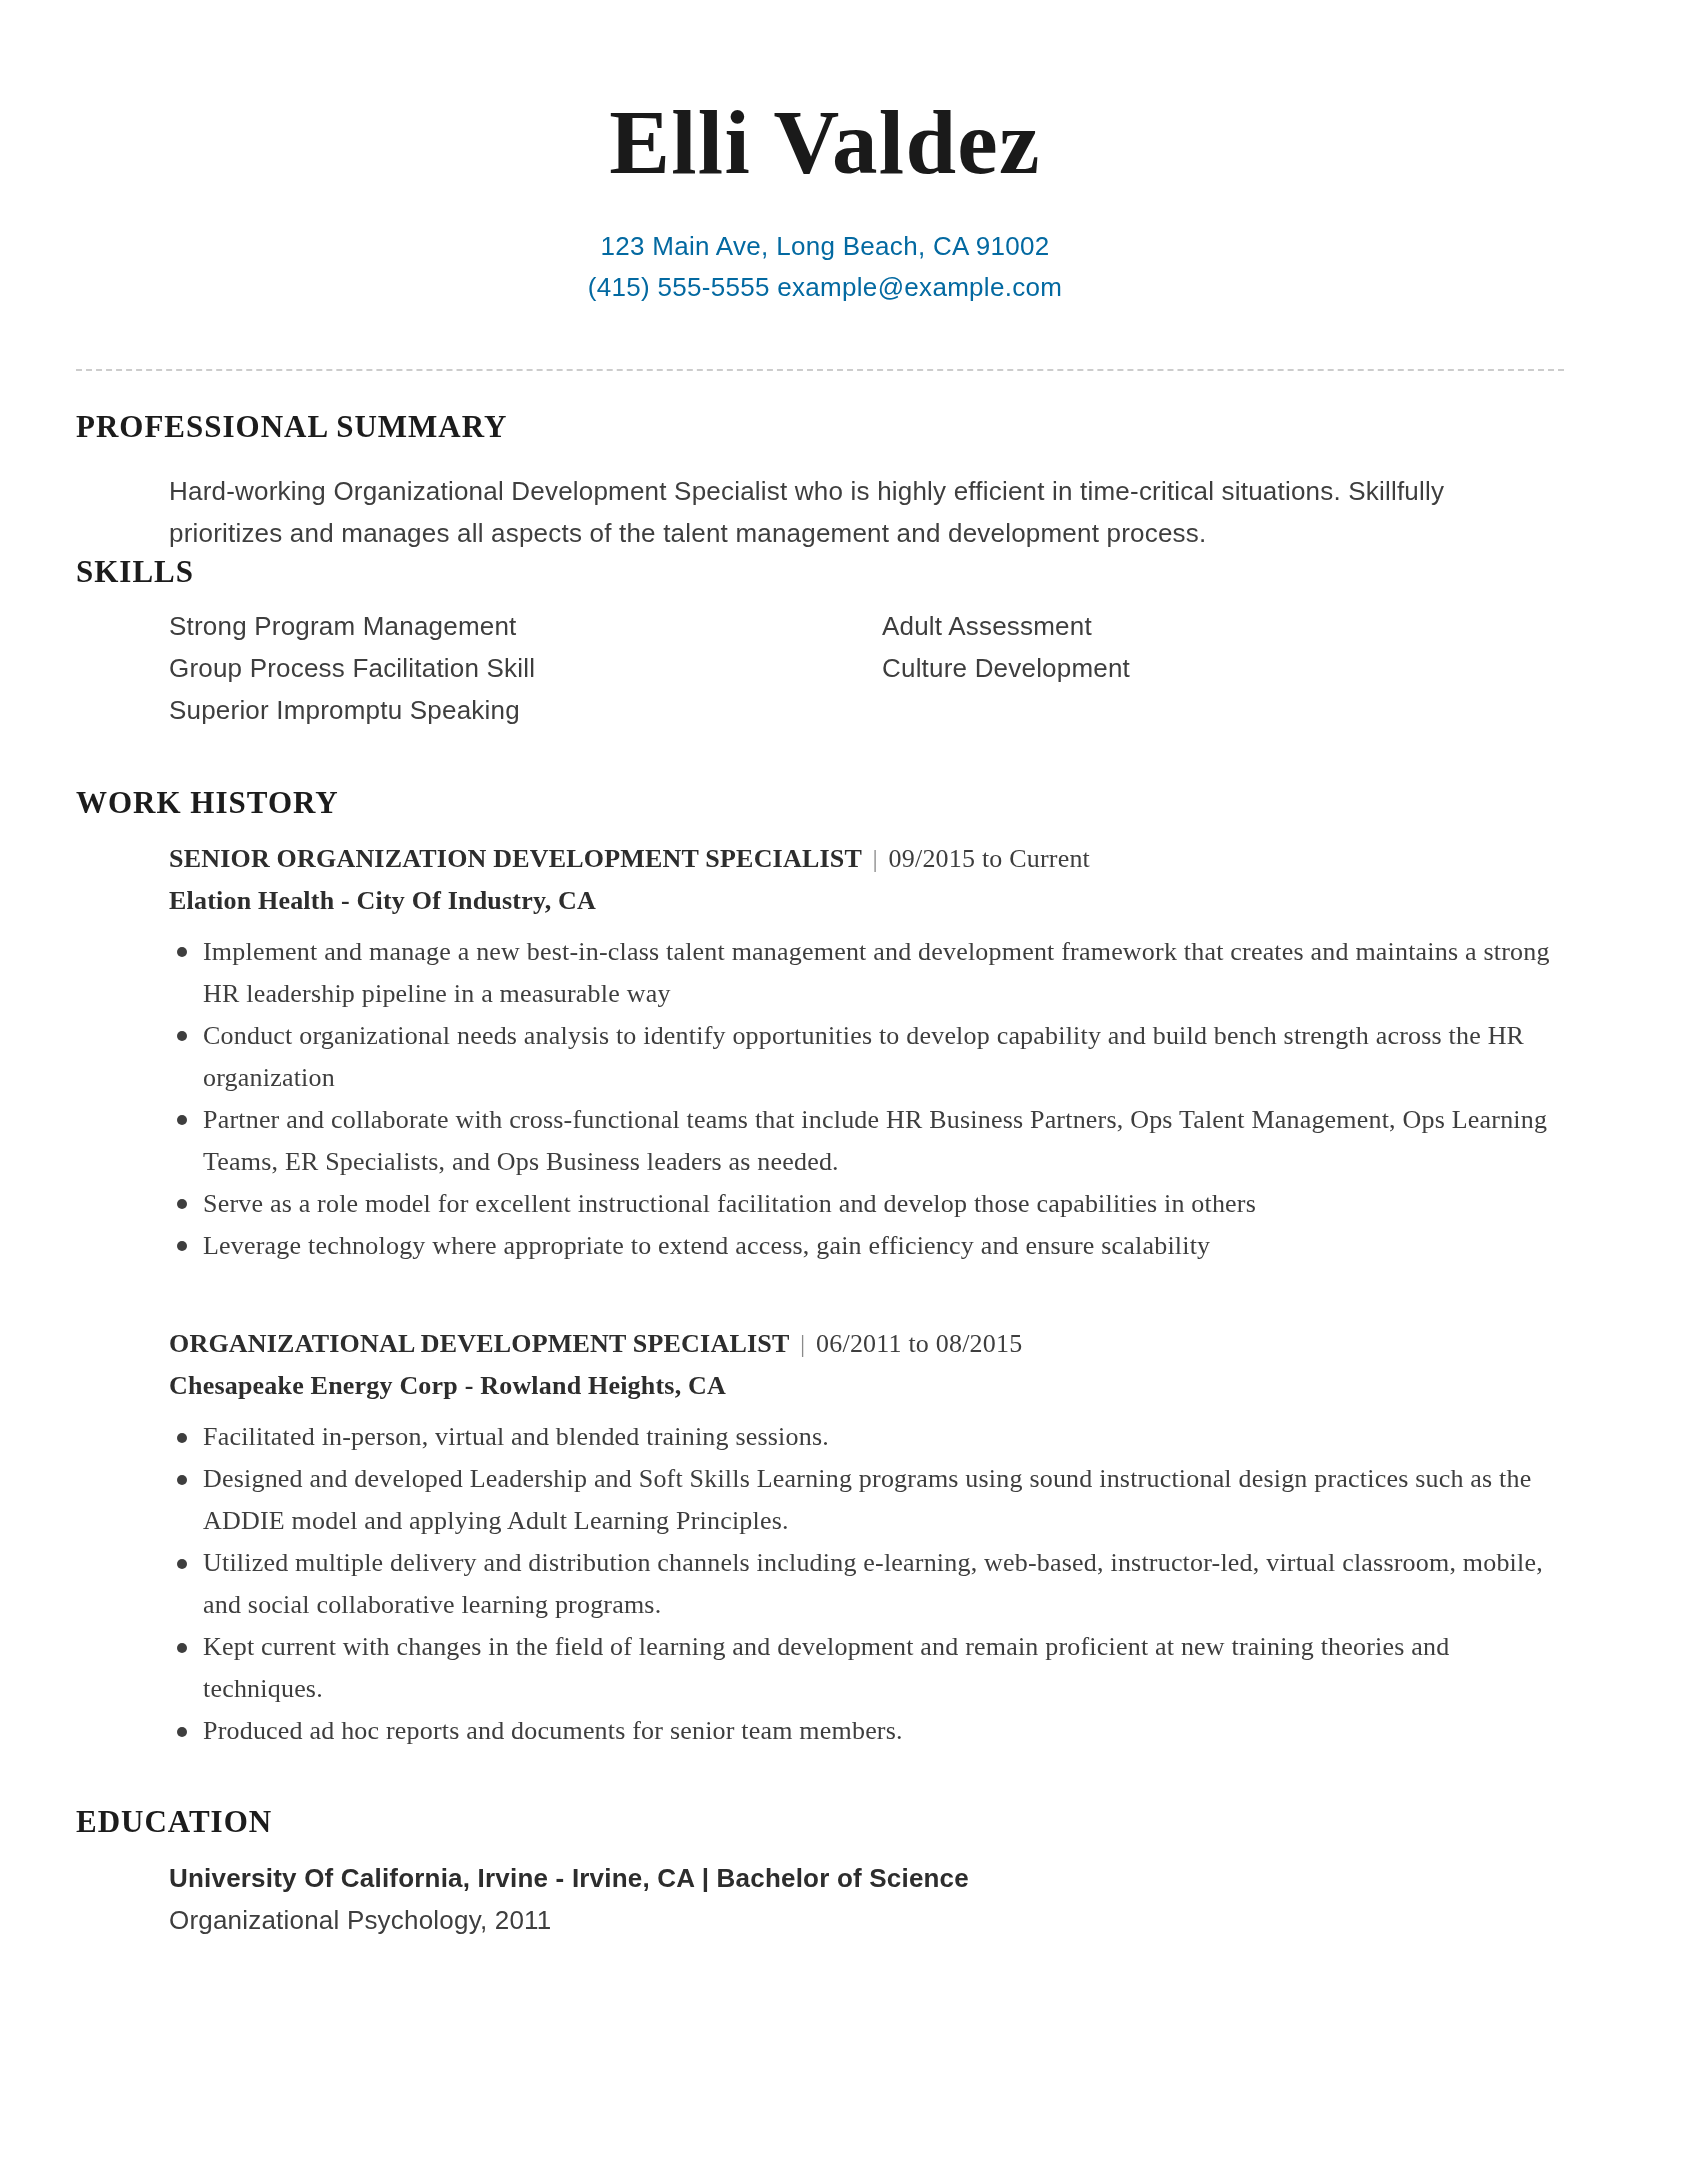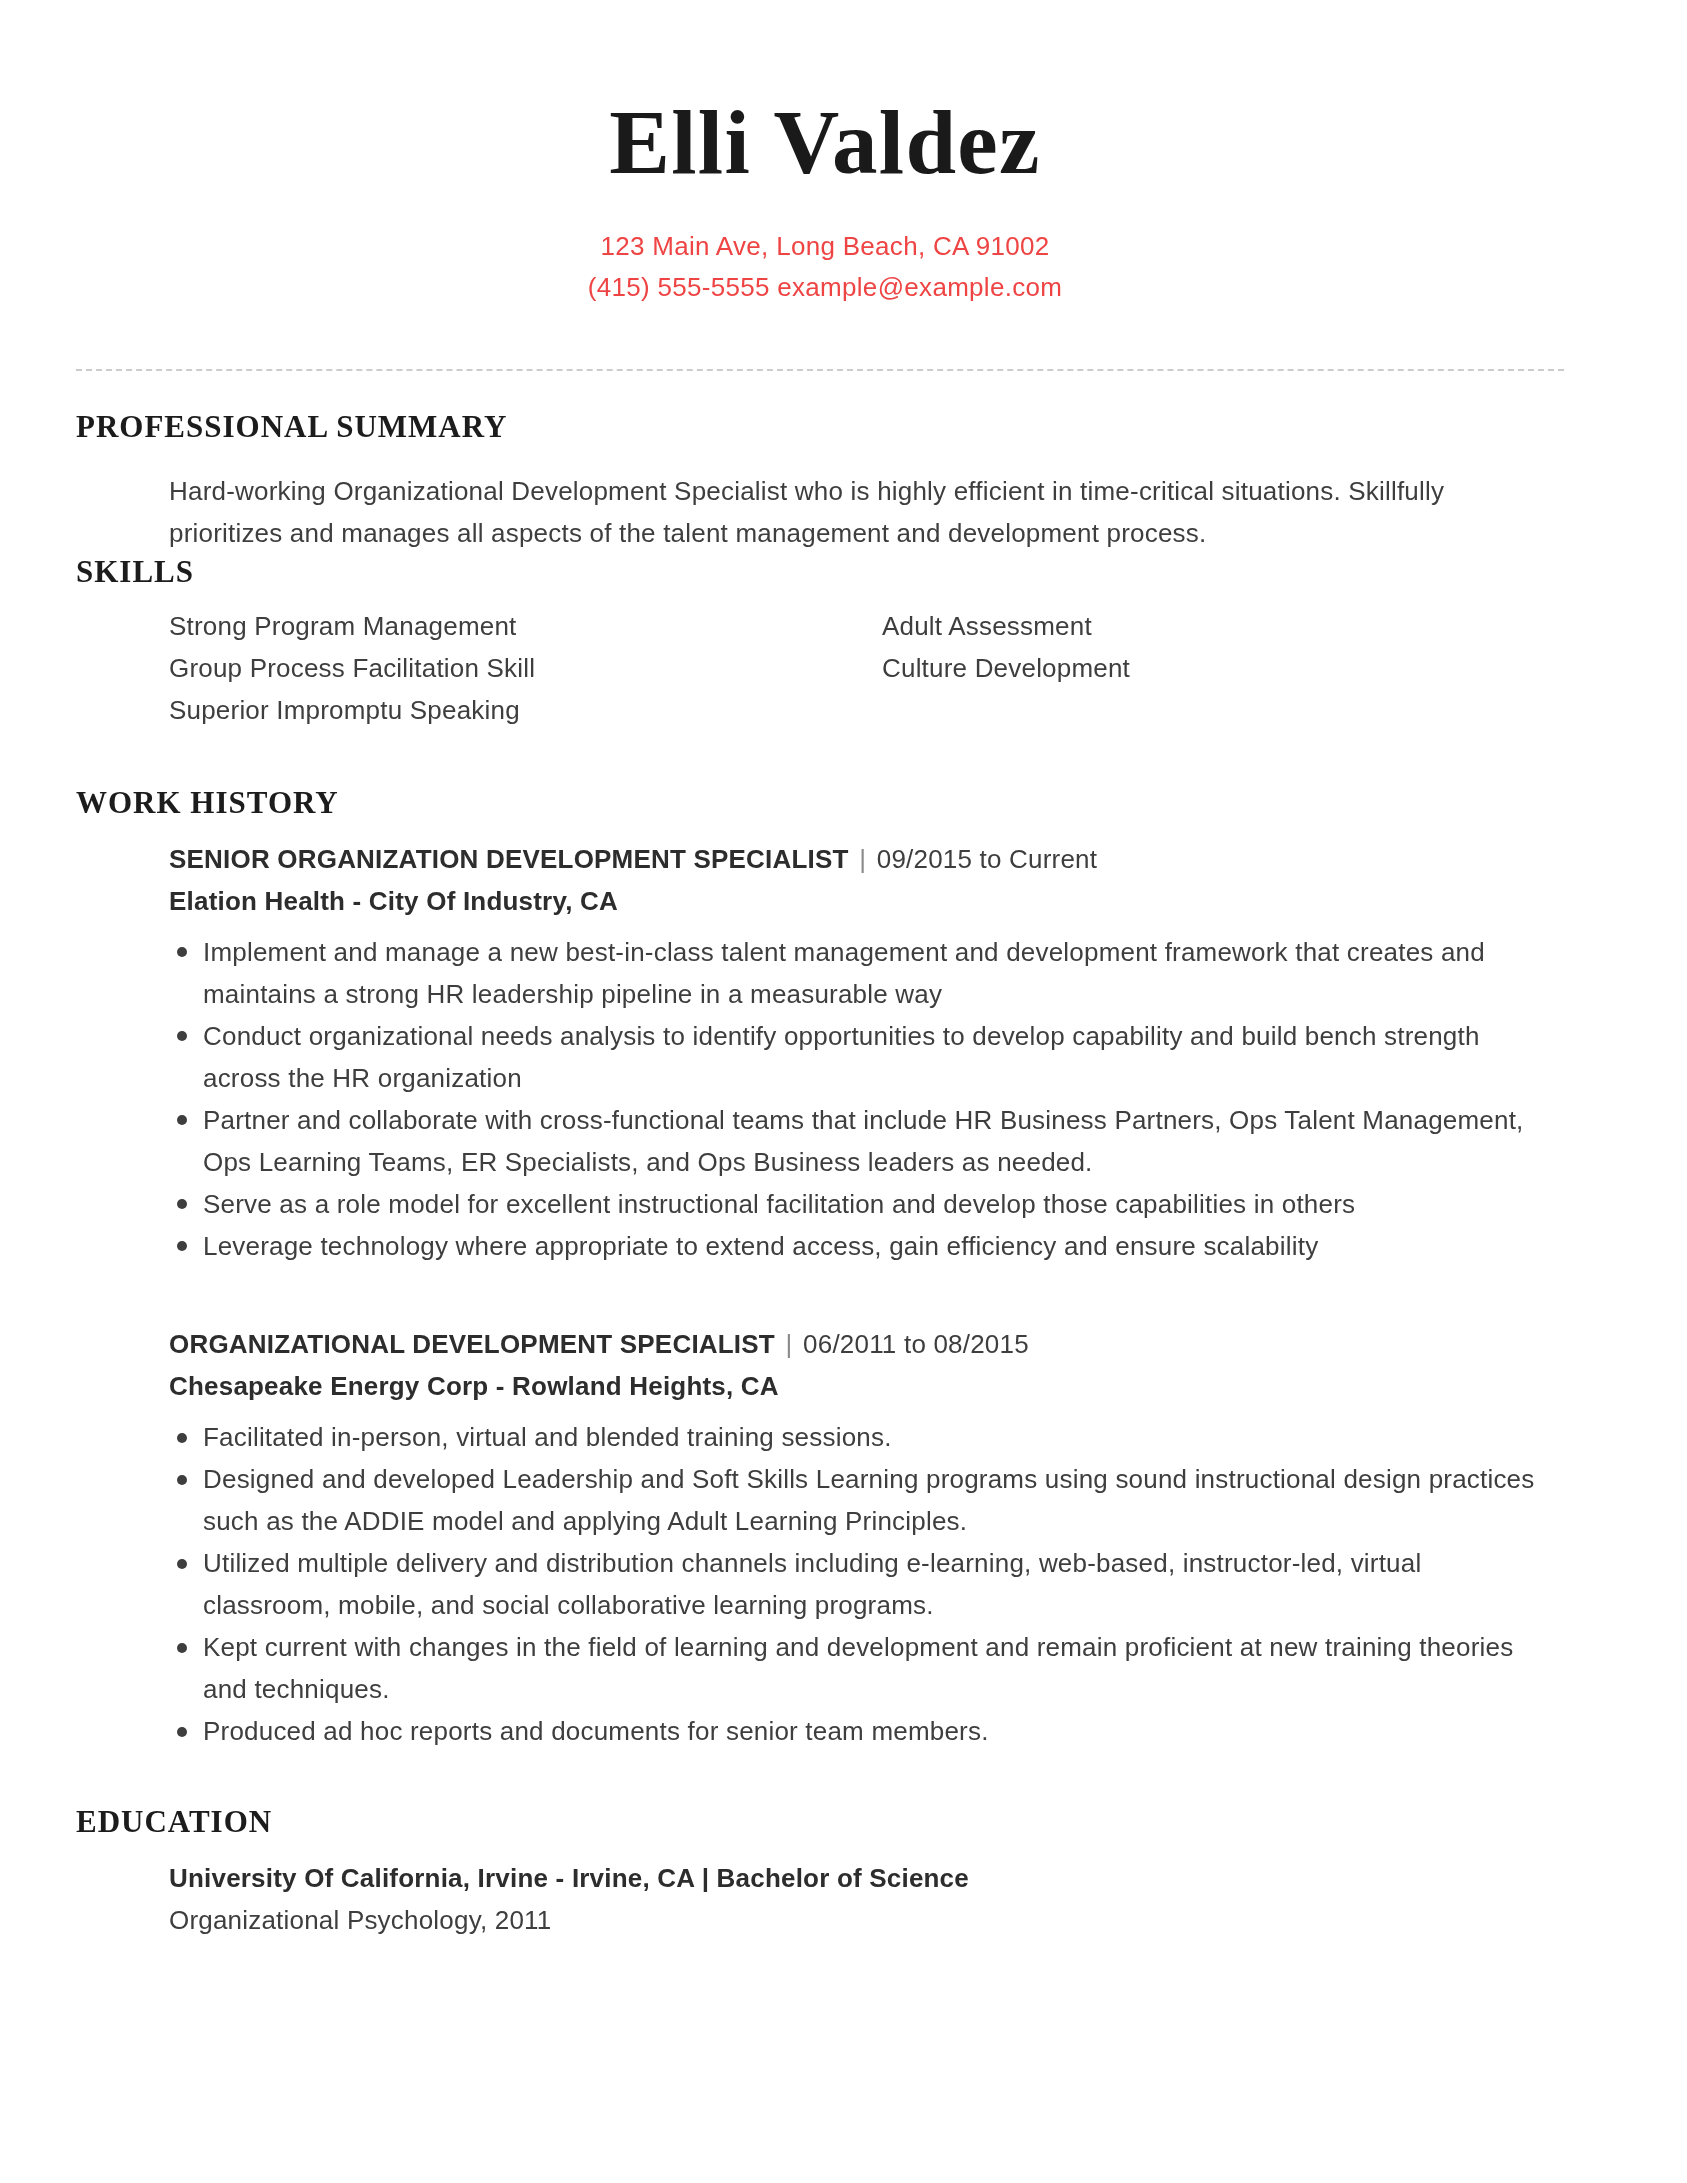--- a/index.html
+++ b/index.html
@@ -21,21 +21,21 @@
   
   .header { text-align: center; padding-top: 93px; }
   .name {
     font-family: "Liberation Serif", "DejaVu Serif", serif;
     font-size: 91px;
     font-weight: 600;
     color: #1a1a1a;
     line-height: 1.1;
     letter-spacing: 1.3px;
   }
-  .contact-block { margin-top: 33px; font-size: 26px; color: #ef4444; line-height: 41px; letter-spacing: 0.3px; }
+  .contact-block { margin-top: 33px; font-size: 26px; color: #0369a1; line-height: 41px; letter-spacing: 0.3px; }
 
   
   .divider {
     margin: 61px 86px 0 76px;
     border-top: 2.6px dashed #cccccc;
     height: 0;
   }
 
   
   .section-heading {
@@ -62,21 +62,21 @@
 
   
   .skills-grid {
     margin-top: 14.6px;
     display: grid;
     grid-template-columns: 713px 1fr;
   }
   .skill-item { line-height: 42px; }
 
   
-  .job { margin-top: 17px; }
+  .job { margin-top: 17px; font-family: Liberation Serif, serif; }
   .job + .job { margin-top: 56px; }
   .job-title-line { line-height: 42px; }
   .job-title { font-weight: bold; color: #2d2d2d; }
   .job-sep { color: #8a8a8a; font-weight: 400; margin: 0 10.6px; }
   .job-dates { color: #3e3e3e; font-weight: 400; }
   .company-line { font-weight: bold; color: #2d2d2d; line-height: 42px; }
 
   ul.bullets { list-style: none; margin-top: 9.3px; }
   ul.bullets li {
     position: relative;

